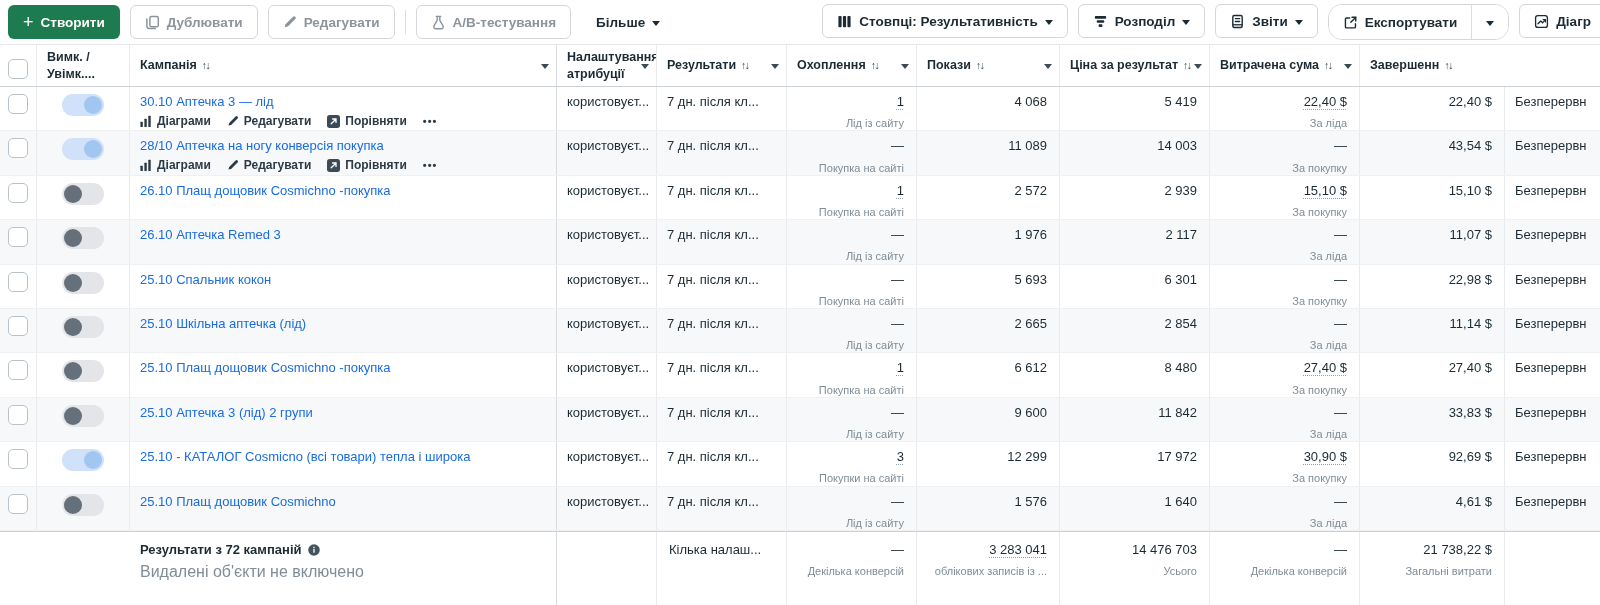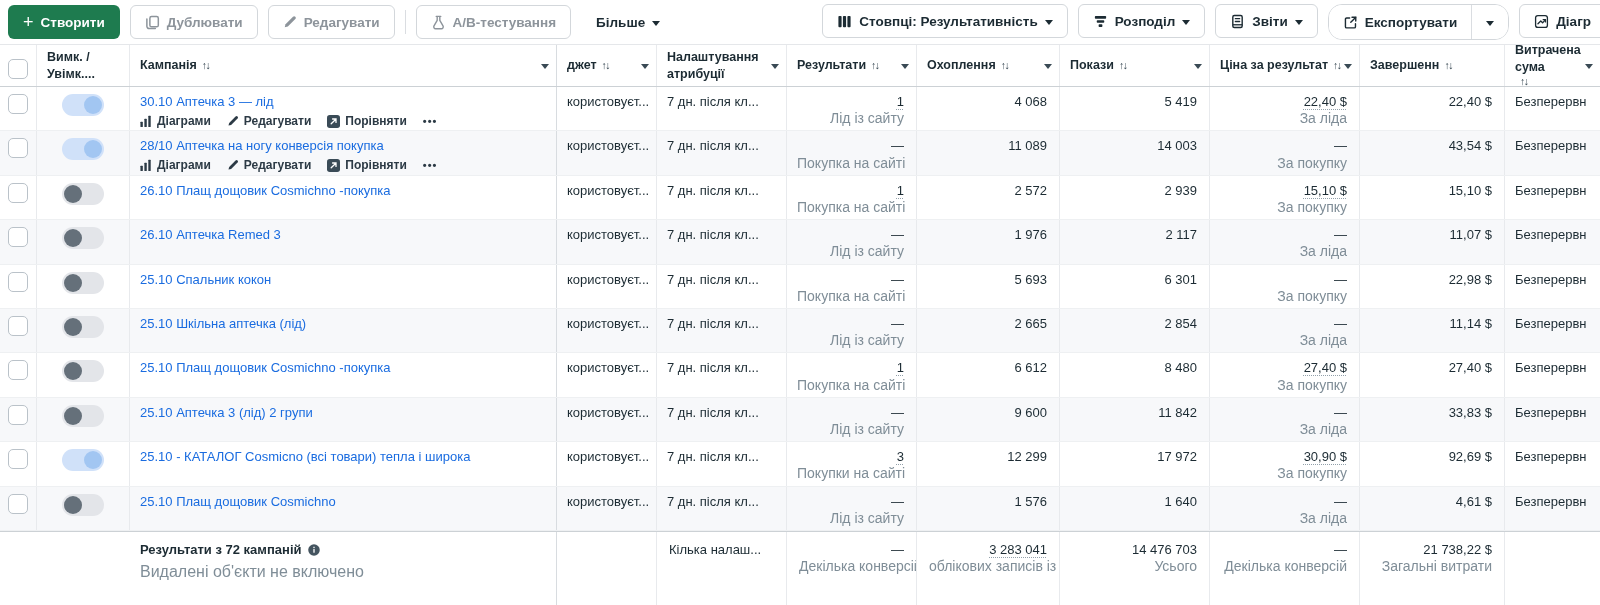--- a/index.html
+++ b/index.html
@@ -53,21 +53,21 @@
   .toggle.on .knob{left:22px;background:#a2c6f2}
 
   .camp-link{display:block;color:#1a6ce0;font-size:13px;text-decoration:none;white-space:nowrap;overflow:hidden;cursor:pointer}
   .row-actions{display:flex;align-items:center;gap:16px;margin-top:5px;font-size:12px;font-weight:600;color:#2c3a45}
   .act{display:inline-flex;align-items:center;gap:5px;cursor:pointer}
   .dots-ic::after{content:"•••";letter-spacing:1px;font-size:11px}
 
   .c-text{font-size:13px;white-space:nowrap}
   .num{text-align:right;padding-right:12px !important;font-size:13px}
   .val{line-height:1.25;white-space:nowrap}
-  .sub{font-size:14px;color:#7f8d97;margin-top:0;white-space:nowrap}
+  .sub{font-size:11px;color:#7f8d97;margin-top:7px;white-space:nowrap}
   .dotted{text-decoration:underline;text-decoration-style:dotted;text-decoration-color:#93a1ab;
     text-decoration-thickness:1px;text-underline-offset:3px}
 
   
   .tfoot{height:92px;border-top:1px solid #ccd1d5;background:#fff}
   .tfoot .cell{padding:10px 12px 0}
   .f-summary{grid-column:1/4;padding-left:140px !important;border-right:1px solid #d8dce0}
   .f-title{display:flex;align-items:center;gap:6px;font-size:13px;font-weight:700}
   .f-note{font-size:16px;color:#7f8d97;margin-top:6px}
   .tfoot .num .val{font-weight:400}
@@ -164,25 +164,20 @@
   </div>
   <div class="cell">
     <span>Вимк. / Увімк....</span>
   </div>
   <div class="cell c-campaign">
     <span>Кампанія</span>
       <span class="sort"></span>
     <span class="caret caret-h"></span>
   </div>
   <div class="cell">
-    <span>джет</span>
-      <span class="sort"></span>
-    <span class="caret caret-h"></span>
-  </div>
-  <div class="cell">
     <span>Налаштування атрибуції</span>
     <span class="caret caret-h"></span>
   </div>
   <div class="cell">
     <span>Результати</span>
       <span class="sort"></span>
     <span class="caret caret-h"></span>
   </div>
   <div class="cell">
     <span>Охоплення</span>
@@ -192,28 +187,28 @@
   <div class="cell">
     <span>Покази</span>
       <span class="sort"></span>
     <span class="caret caret-h"></span>
   </div>
   <div class="cell hd-narrow">
     <span>Ціна за результат</span>
       <span class="sort"></span>
     <span class="caret caret-h"></span>
   </div>
-  <div class="cell">
-    <span>Завершенн</span>
-      <span class="sort"></span>
-  </div>
   <div class="cell hd-narrow">
     <span>Витрачена сума</span>
       <span class="sort"></span>
     <span class="caret caret-h"></span>
+  </div>
+  <div class="cell">
+    <span>Завершенн</span>
+      <span class="sort"></span>
   </div>
 </div>
 
 <div class="tbody">
   <div class="grid row">
     <div class="cell c-check">
       <span class="checkbox"></span>
     </div>
     <div class="cell c-toggle">
       <span class="toggle on">

